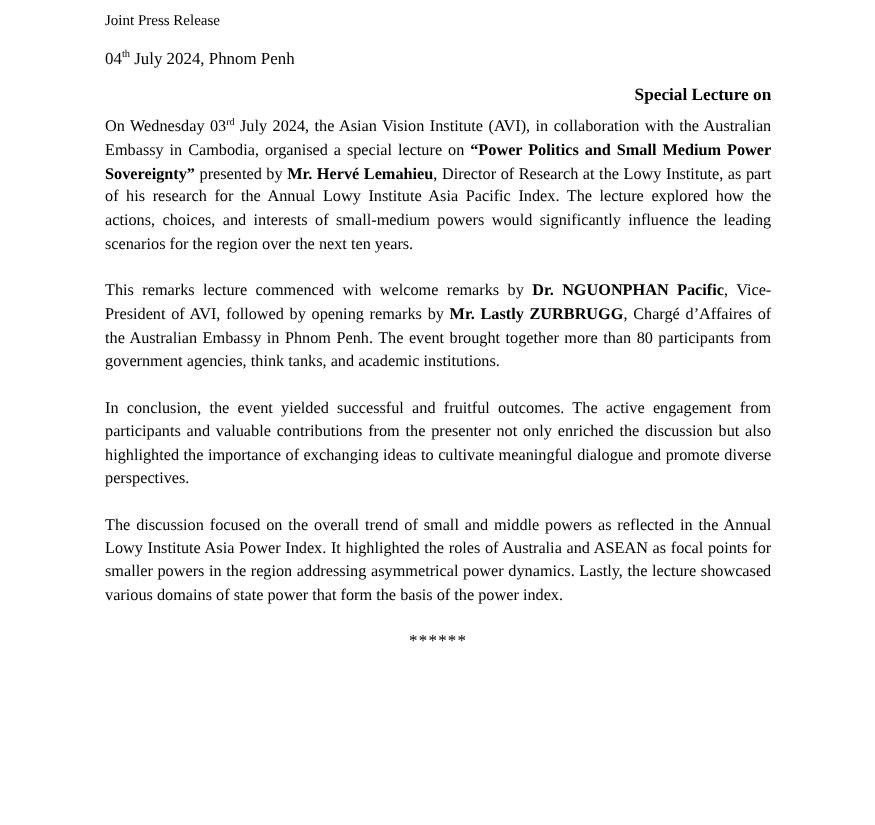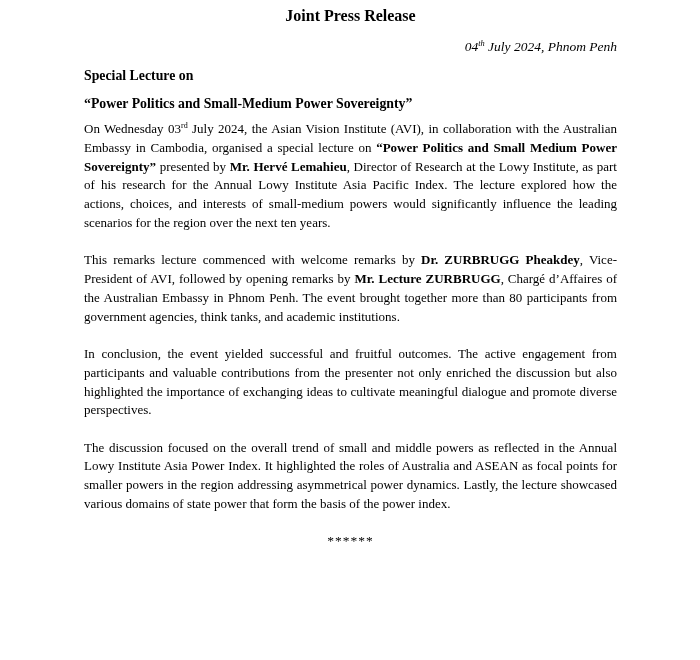--- a/index.html
+++ b/index.html
@@ -15,37 +15,34 @@
     overflow: hidden;
   }
   .doc {
     box-sizing: border-box;
     width: 700px;
     height: 660px;
     padding: 6px 83px 0 84px;
   }
   .title {
     margin: 0;
-    font-size: 16px;
+    font-size: 12px;
     line-height: 20px;
-    font-weight: bold;
-    text-align: center;
+    font-weight: normal;
   }
   .dateline {
     margin-top: 11px;
     font-size: 13.5px;
     line-height: 19px;
-    font-style: italic;
-    text-align: right;
   }
   .subtitle {
     font-size: 13.8px;
     line-height: 19px;
     font-weight: bold;
-    text-align: left;
+    text-align: right;
   }
   .subtitle.first {
     margin-top: 10px;
   }
   .subtitle.second {
     margin-top: 9px;
   }
   .paragraphs p {
     margin: 18.5px 0 0 0;
     font-size: 13px;
@@ -74,24 +71,23 @@
 <body>
 
 <div class="doc">
 
   <h1 class="title">Joint Press Release</h1>
 
   <div class="dateline"><span>04</span><sup>th</sup><span> July 2024, Phnom Penh</span></div>
 
   <div class="subtitle first">Special Lecture on</div>
 
-  <div class="subtitle second">“Power Politics and Small-Medium Power Sovereignty”</div>
 
   <div class="paragraphs" id="paragraphs">
       <p><span>On Wednesday 03</span><sup>rd</sup><span> July 2024, the Asian Vision Institute (AVI), in collaboration with the Australian Embassy in Cambodia, organised a special lecture on </span><b>“Power Politics and Small Medium Power Sovereignty”</b><span> presented by </span><b>Mr. Hervé Lemahieu</b><span>, Director of Research at the Lowy Institute, as part of his research for the Annual Lowy Institute Asia Pacific Index. The lecture explored how the actions, choices, and interests of small-medium powers would significantly influence the leading scenarios for the region over the next ten years.</span></p>
-      <p><span>This remarks lecture commenced with welcome remarks by </span><b>Dr. ZURBRUGG Pheakdey</b><span>, Vice-President of AVI, followed by opening remarks by </span><b>Mr. Lecture ZURBRUGG</b><span>, Chargé d’Affaires of the Australian Embassy in Phnom Penh. The event brought together more than 80 participants from government agencies, think tanks, and academic institutions.</span></p>
+      <p><span>This remarks lecture commenced with welcome remarks by </span><b>Dr. NGUONPHAN Pacific</b><span>, Vice-President of AVI, followed by opening remarks by </span><b>Mr. Lastly ZURBRUGG</b><span>, Chargé d’Affaires of the Australian Embassy in Phnom Penh. The event brought together more than 80 participants from government agencies, think tanks, and academic institutions.</span></p>
       <p><span>In conclusion, the event yielded successful and fruitful outcomes. The active engagement from participants and valuable contributions from the presenter not only enriched the discussion but also highlighted the importance of exchanging ideas to cultivate meaningful dialogue and promote diverse perspectives.</span></p>
       <p><span>The discussion focused on the overall trend of small and middle powers as reflected in the Annual Lowy Institute Asia Power Index. It highlighted the roles of Australia and ASEAN as focal points for smaller powers in the region addressing asymmetrical power dynamics. Lastly, the lecture showcased various domains of state power that form the basis of the power index.</span></p>
     </div>
 
   <div class="end-mark">******</div>
 
 </div>
 
 </body></html>

